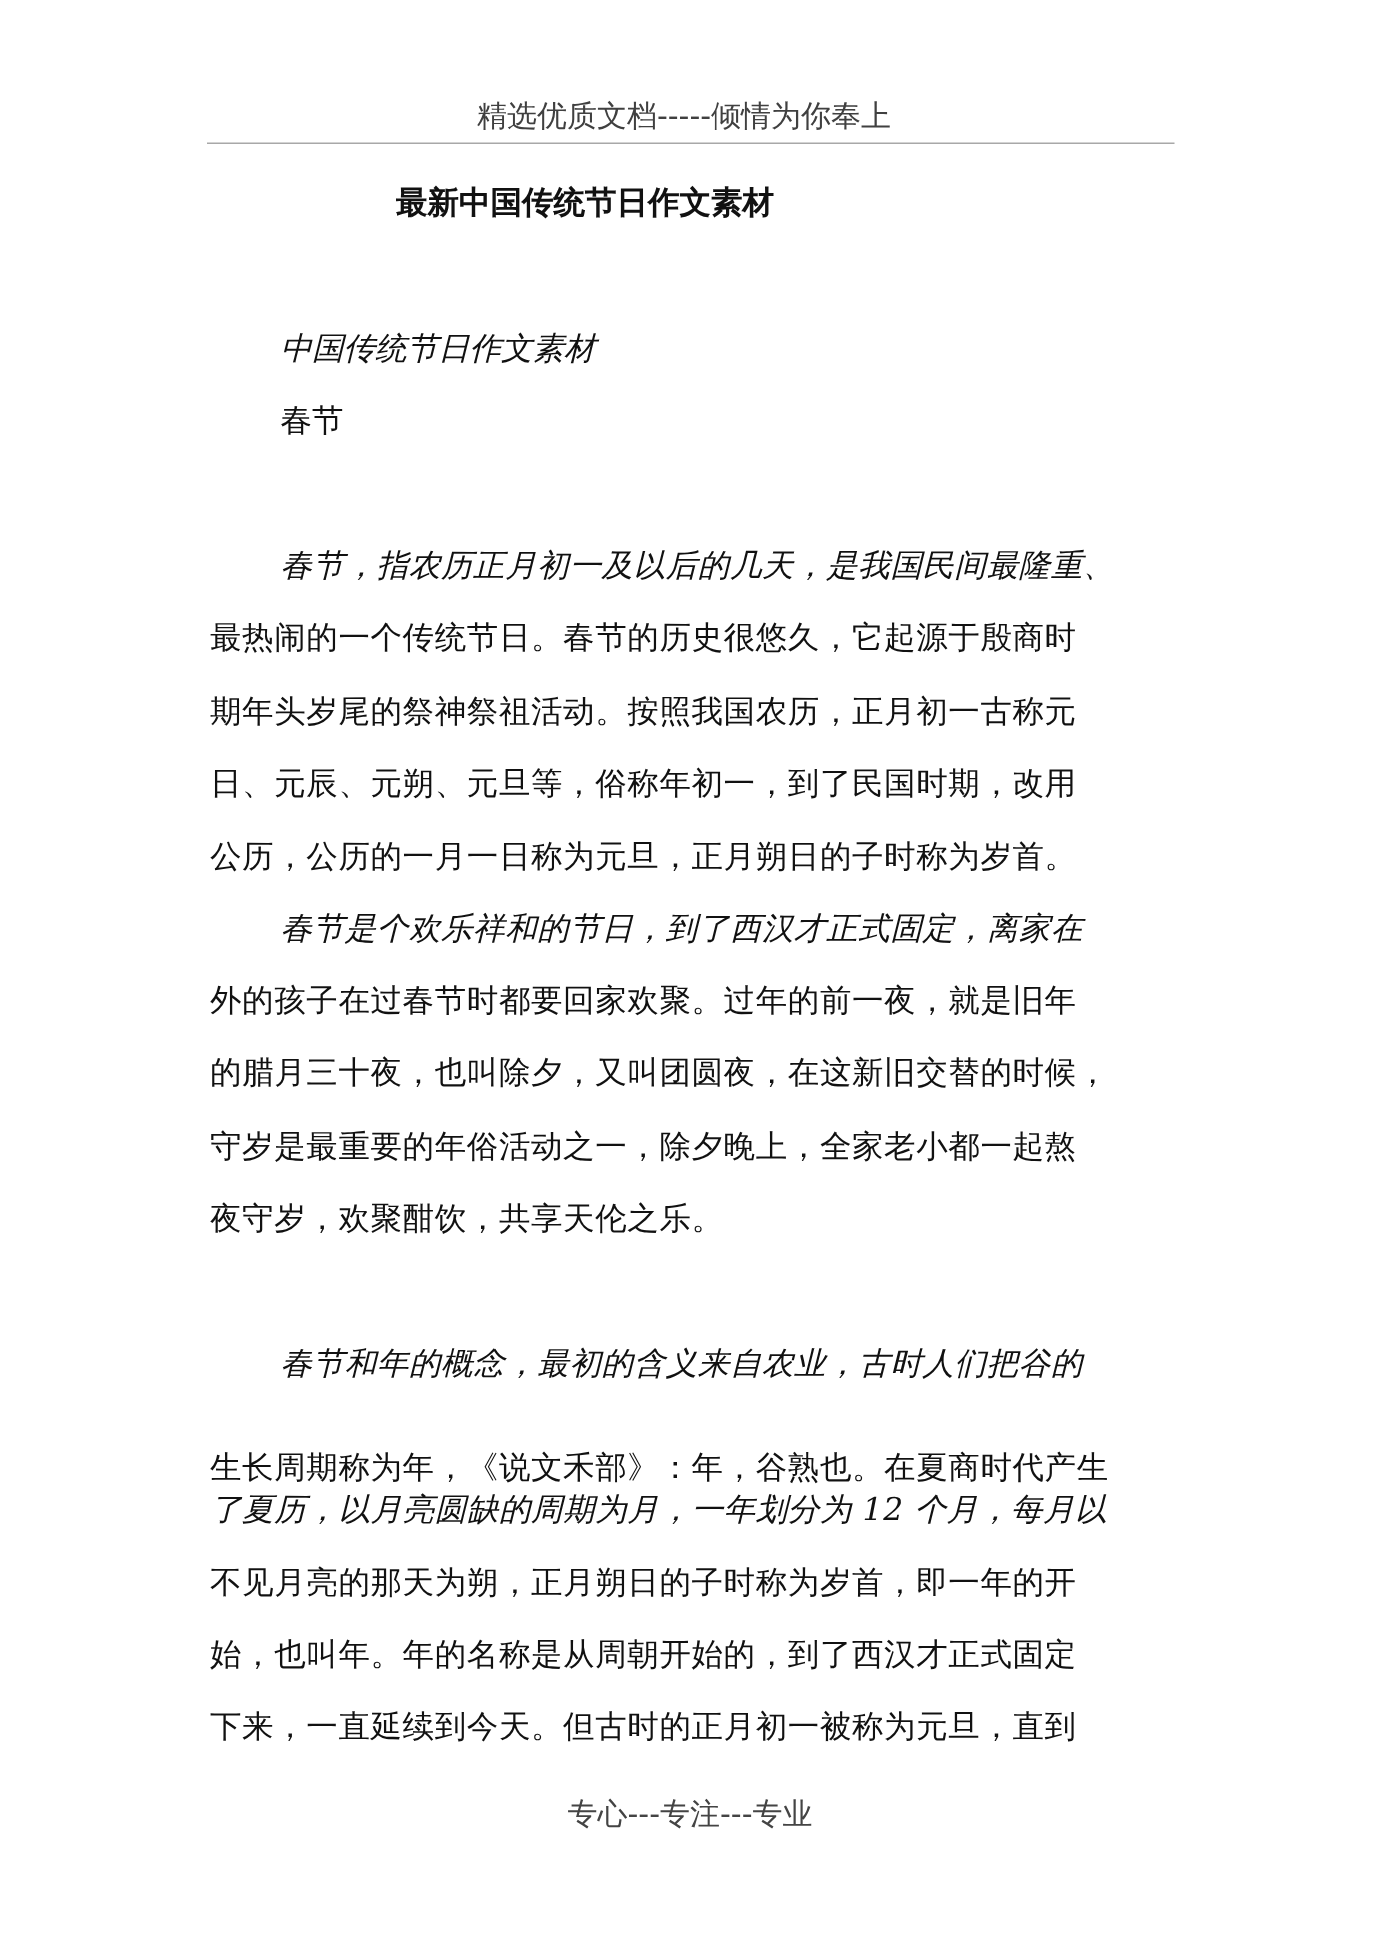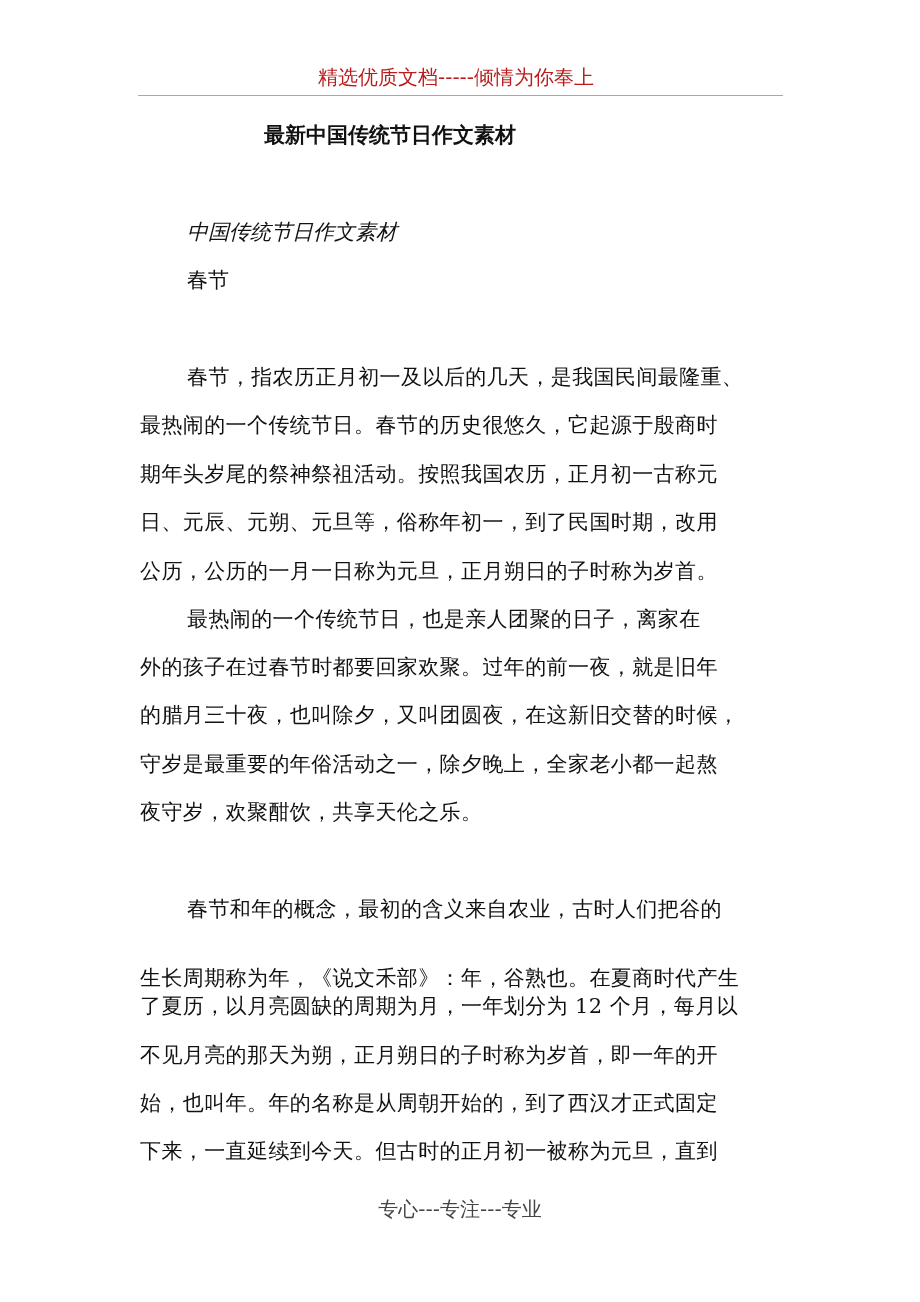--- a/index.html
+++ b/index.html
@@ -1,26 +1,26 @@
 <!DOCTYPE html>
 <html><head>
 <meta charset="utf-8">
 <style>
   html, body { margin:0; padding:0; background:#ffffff; }
   body { width:920px; height:1302px; position:relative; overflow:hidden;
          font-family:"DejaVu Serif", "Liberation Serif", serif; color:#111; }
   .header { position:absolute; left:0; width:912px; top:64px; text-align:center;
-            font-size:20px; color:#b91c1c; font-family:"DejaVu Sans", sans-serif; letter-spacing:0px; }
+            font-size:20px; color:#404040; font-family:"DejaVu Sans", sans-serif; letter-spacing:0px; }
   .header-rule { position:absolute; left:138px; top:95px; width:645px; height:0;
                  border-top:1.5px solid #a8a8a8; }
   .title { position:absolute; left:0; width:780px; top:121px; text-align:center;
            font-size:21px; font-weight:bold; color:#111; font-family:"DejaVu Sans", sans-serif; }
   .sub { position:absolute; left:187px; font-size:21px; color:#111; }
   .line { position:absolute; left:140px; font-size:21px; white-space:nowrap; color:#111; letter-spacing:0.4px; }
-  .line.indent { left:187px; }
+  .line.indent { left:187px;font-style:italic; }
   .footer { position:absolute; left:0; width:920px; top:1196px; text-align:center;
             font-size:20px; color:#444; font-family:"DejaVu Sans", sans-serif; }
 </style>
 </head>
 <body>
 
 <div class="header">精选优质文档-----倾情为你奉上</div>
 <div class="header-rule"></div>
 
 <div class="title">最新中国传统节日作文素材</div>
@@ -30,29 +30,29 @@
 
 <div>
   <div class="line indent" style="top:363px;">春节，指农历正月初一及以后的几天，是我国民间最隆重、</div>
   <div class="line" style="top:411px;">最热闹的一个传统节日。春节的历史很悠久，它起源于殷商时</div>
   <div class="line" style="top:460px;">期年头岁尾的祭神祭祖活动。按照我国农历，正月初一古称元</div>
   <div class="line" style="top:508px;">日、元辰、元朔、元旦等，俗称年初一，到了民国时期，改用</div>
   <div class="line" style="top:557px;">公历，公历的一月一日称为元旦，正月朔日的子时称为岁首。</div>
 </div>
 
 <div>
-  <div class="line indent" style="top:605px;">最热闹的一个传统节日，也是亲人团聚的日子，离家在</div>
+  <div class="line indent" style="top:605px;">春节是个欢乐祥和的节日，到了西汉才正式固定，离家在</div>
   <div class="line" style="top:653px;">外的孩子在过春节时都要回家欢聚。过年的前一夜，就是旧年</div>
   <div class="line" style="top:701px;">的腊月三十夜，也叫除夕，又叫团圆夜，在这新旧交替的时候，</div>
   <div class="line" style="top:750px;">守岁是最重要的年俗活动之一，除夕晚上，全家老小都一起熬</div>
   <div class="line" style="top:798px;">夜守岁，欢聚酣饮，共享天伦之乐。</div>
 </div>
 
 <div>
   <div class="line indent" style="top:895px;">春节和年的概念，最初的含义来自农业，古时人们把谷的</div>
   <div class="line" style="top:964px;">生长周期称为年，《说文禾部》：年，谷熟也。在夏商时代产生</div>
-  <div class="line" style="top:992px;">了夏历，以月亮圆缺的周期为月，一年划分为 12 个月，每月以</div>
+  <div class="line" style="top:992px;font-style:italic;">了夏历，以月亮圆缺的周期为月，一年划分为 12 个月，每月以</div>
   <div class="line" style="top:1041px;text-align:center;">不见月亮的那天为朔，正月朔日的子时称为岁首，即一年的开</div>
   <div class="line" style="top:1089px;">始，也叫年。年的名称是从周朝开始的，到了西汉才正式固定</div>
   <div class="line" style="top:1137px;">下来，一直延续到今天。但古时的正月初一被称为元旦，直到</div>
 </div>
 
 <div class="footer">专心---专注---专业</div>
 
 </body></html>

